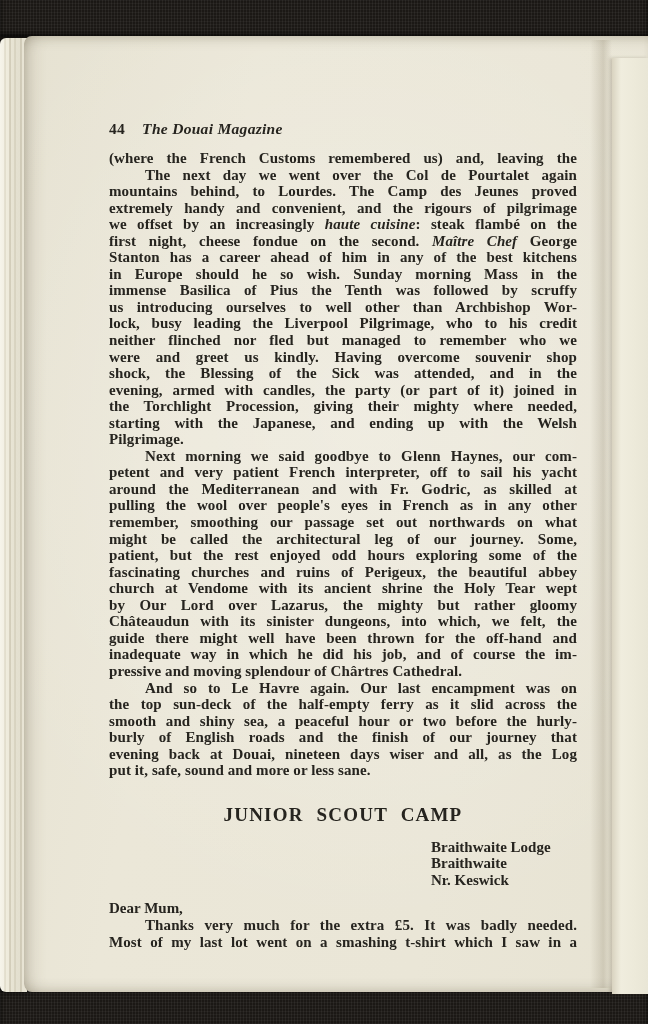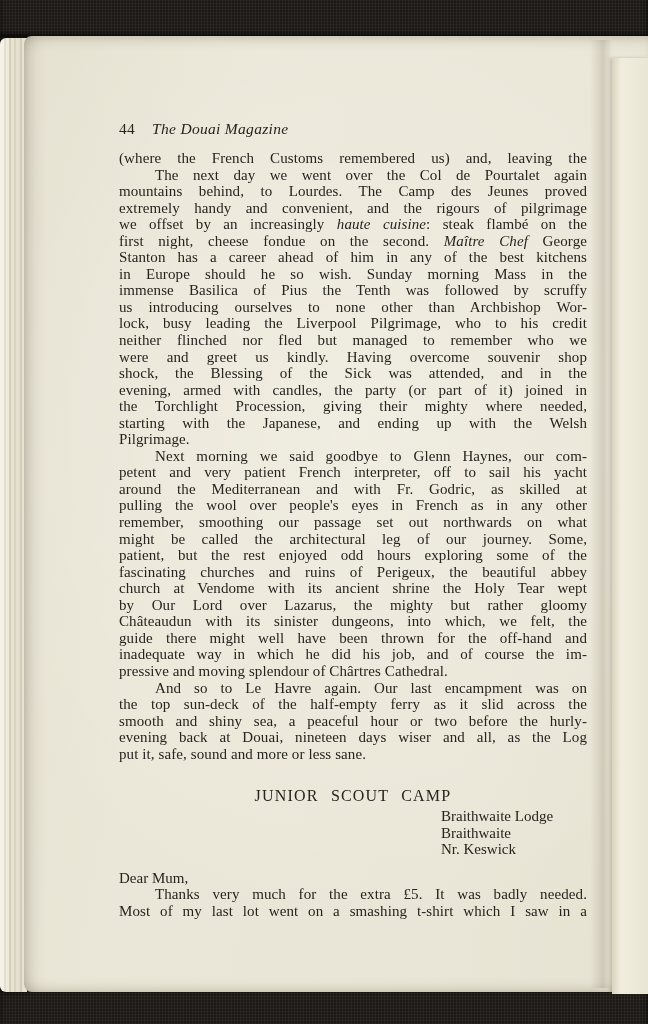--- a/index.html
+++ b/index.html
@@ -42,38 +42,38 @@
     position:absolute;top:40px;bottom:36px;right:36px;width:22px;
     background:linear-gradient(90deg, rgba(0,0,0,0), rgba(117,106,80,.14) 40%, rgba(117,106,80,.22) 60%, rgba(0,0,0,0) 100%);
   }
   .facing-page-edge{
     position:absolute;top:58px;bottom:30px;right:0;width:36px;
     background:linear-gradient(90deg,#d9d3c0 0px,#f0edde 9px,#edeada 22px,#e9e6d6 36px);
     box-shadow:-2px 0 3px rgba(90,80,60,.25);
   }
   
   .content{
-    position:absolute;left:95px;top:84px;width:468px;
-    color:#26241f;font-size:15px;
+    position:absolute;left:85px;top:84px;width:468px;
+    color:#26241f;font-size:15px;font-weight:bold;
   }
   .running-head{display:flex;gap:17px;font-size:15.5px;letter-spacing:.3px;}
   .running-head .title{font-style:italic;}
   .body-text{margin-top:12px;}
   .line{
     line-height:16.55px;height:16.55px;white-space:nowrap;
     text-align:justify;text-align-last:justify;-moz-text-align-last:justify;
     letter-spacing:.1px;
   }
   .line.last{text-align-last:left;-moz-text-align-last:left;}
   .line.first{text-indent:36px;}
   .section-heading{
-    margin-top:25px;text-align:center;font-size:16px;
+    margin-top:25px;text-align:center;font-size:19px;
     letter-spacing:1.2px;word-spacing:7px;
   }
-  .address-block{margin-top:3px;margin-left:322px;line-height:16.55px;}
+  .address-block{margin-top:13px;margin-left:322px;line-height:16.55px;}
   .salutation{margin-top:12px;line-height:16.55px;}
   .letter-body{margin-top:0;}
   i{font-style:italic;}
 </style>
 </head>
 <body>
 
 <div class="scan">
   <div class="cover-band cover-top"></div>
   <div class="cover-band cover-bottom"></div>
@@ -91,21 +91,21 @@
           <div>
             <div class="line"><span>(where the French Customs remembered us) and, leaving the</span></div>
             <div class="line first"><span>The next day we went over the Col de Pourtalet again</span></div>
             <div class="line"><span>mountains behind, to Lourdes. The Camp des Jeunes proved</span></div>
             <div class="line"><span>extremely handy and convenient, and the rigours of pilgrimage</span></div>
             <div class="line"><span>we offset by an increasingly </span><i>haute cuisine</i><span>: steak flambé on the</span></div>
             <div class="line"><span>first night, cheese fondue on the second. </span><i>Maître Chef</i><span> George</span></div>
             <div class="line"><span>Stanton has a career ahead of him in any of the best kitchens</span></div>
             <div class="line"><span>in Europe should he so wish. Sunday morning Mass in the</span></div>
             <div class="line"><span>immense Basilica of Pius the Tenth was followed by scruffy</span></div>
-            <div class="line"><span>us introducing ourselves to none other than Archbishop Wor-</span></div>
+            <div class="line"><span>us introducing ourselves to well other than Archbishop Wor-</span></div>
             <div class="line"><span>lock, busy leading the Liverpool Pilgrimage, who to his credit</span></div>
             <div class="line"><span>neither flinched nor fled but managed to remember who we</span></div>
             <div class="line"><span>were and greet us kindly. Having overcome souvenir shop</span></div>
             <div class="line"><span>shock, the Blessing of the Sick was attended, and in the</span></div>
             <div class="line"><span>evening, armed with candles, the party (or part of it) joined in</span></div>
             <div class="line"><span>the Torchlight Procession, giving their mighty where needed,</span></div>
             <div class="line"><span>starting with the Japanese, and ending up with the Welsh</span></div>
             <div class="line last"><span>Pilgrimage.</span></div>
           </div>
           <div>
@@ -121,20 +121,21 @@
             <div class="line"><span>by Our Lord over Lazarus, the mighty but rather gloomy</span></div>
             <div class="line"><span>Châteaudun with its sinister dungeons, into which, we felt, the</span></div>
             <div class="line"><span>guide there might well have been thrown for the off-hand and</span></div>
             <div class="line"><span>inadequate way in which he did his job, and of course the im-</span></div>
             <div class="line last"><span>pressive and moving splendour of Chârtres Cathedral.</span></div>
           </div>
           <div>
             <div class="line first"><span>And so to Le Havre again. Our last encampment was on</span></div>
             <div class="line"><span>the top sun-deck of the half-empty ferry as it slid across the</span></div>
             <div class="line"><span>smooth and shiny sea, a peaceful hour or two before the hurly-</span></div>
+            <div class="line"><span>burly of English roads and the finish of our journey that</span></div>
             <div class="line"><span>evening back at Douai, nineteen days wiser and all, as the Log</span></div>
             <div class="line last"><span>put it, safe, sound and more or less sane.</span></div>
           </div>
         </div>
 
       <div class="section-heading">JUNIOR SCOUT CAMP</div>
 
       <div class="address-block">
           <div>Braithwaite Lodge</div>
           <div>Braithwaite</div>

